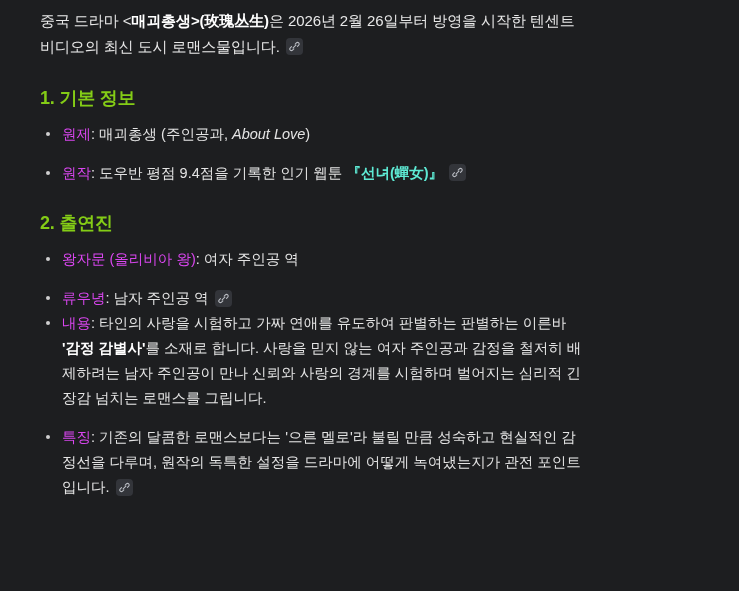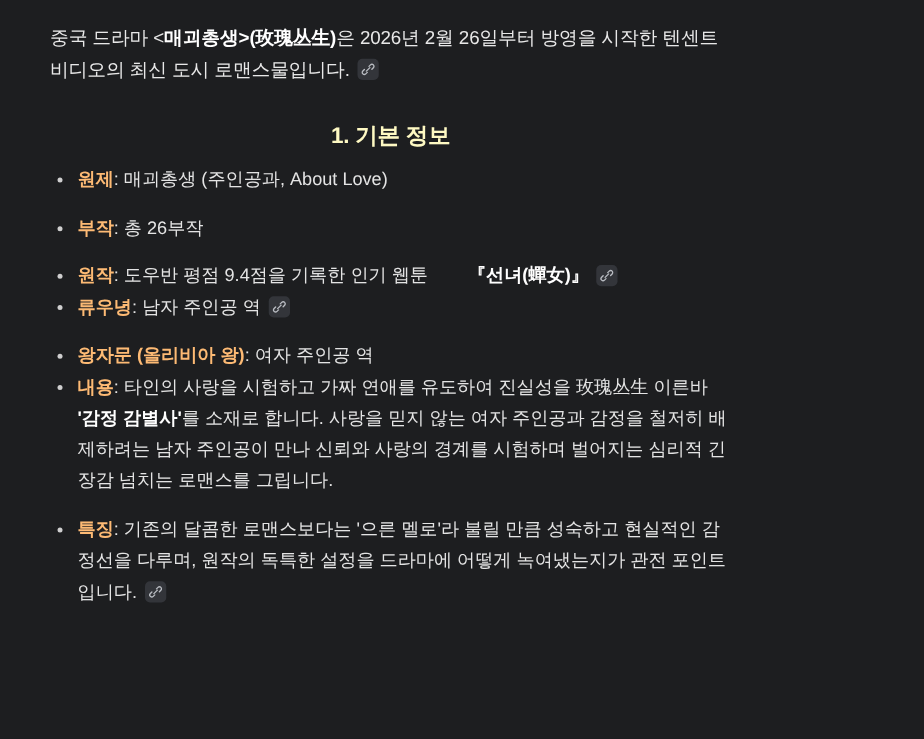--- a/index.html
+++ b/index.html
@@ -11,40 +11,39 @@
     width: 739px;
     height: 591px;
     overflow: hidden;
     font-family: "Liberation Sans", sans-serif;
     color: #e6e6e6;
   }
   .page {
     box-sizing: border-box;
     width: 619px;
     height: 591px;
-    padding: 18px 34px 0 40px;
+    padding: 8px 34px 0 40px;
   }
   .intro {
     font-size: 15px;
     line-height: 1.72;
     color: #e8e8e8;
     margin: 0 0 6px 0;
     letter-spacing: -0.1px;
   }
   .intro b, .bold {
     font-weight: 700;
     color: #ffffff;
   }
   h2.section {
     font-size: 18px;
     font-weight: 700;
-    color: #fef9c3;
+    color: #84cc16;
     margin: 26px 0 12px 0;
     letter-spacing: -0.2px;
-    text-align: center;
   }
   ul.bullets {
     list-style: none;
     margin: 0;
     padding: 0;
   }
   ul.bullets > li {
     position: relative;
     padding-left: 22px;
     font-size: 14.5px;
@@ -59,30 +58,30 @@
     content: "";
     position: absolute;
     left: 6px;
     top: 10px;
     width: 4px;
     height: 4px;
     border-radius: 50%;
     background: #cfcfcf;
   }
   .label {
-    font-weight: 700;
-    color: #fdba74;
+    font-weight: 400;
+    color: #d946ef;
   }
   .emph {
+    font-style: italic;
     margin-top: 16px;
   }
   .webtoon-title {
     font-weight: 700;
-    color: #ffffff;
-    margin-left: 28px;
+    color: #5eead4;
   }
   .link-icon {
     display: inline-block;
     vertical-align: middle;
     width: 17px;
     height: 17px;
     border-radius: 4px;
     background: #33353a;
     position: relative;
     margin: 0 2px;
@@ -109,53 +108,51 @@
       </svg>
     </span>
   </p>
 
   <h2 class="section">1. 기본 정보</h2>
   <ul class="bullets">
     <li>
       <span class="label">원제</span><span>: 매괴총생 (주인공과, </span><span class="emph">About Love</span><span>)</span>
     </li>
     <li>
-      <span class="label">부작</span><span>: 총 26부작</span>
+      <span class="label">원작</span><span>: 도우반 평점 9.4점을 기록한 인기 웹툰 </span><span class="webtoon-title">『선녀(蟬女)』</span>
+      <span class="link-icon">
+        <svg width="11" height="11" viewBox="0 0 11 11" xmlns="http://www.w3.org/2000/svg">
+          <path d="M4.1 6.9 L6.9 4.1" stroke="#b9bcc2" stroke-width="1.1" stroke-linecap="round" fill="none"></path>
+          <path d="M6.2 3.1 L7.4 1.9 a1.6 1.6 0 0 1 2.3 2.3 L8.5 5.4" stroke="#b9bcc2" stroke-width="1.1" stroke-linecap="round" fill="none"></path>
+          <path d="M4.8 7.9 L3.6 9.1 a1.6 1.6 0 0 1 -2.3 -2.3 L2.5 5.6" stroke="#b9bcc2" stroke-width="1.1" stroke-linecap="round" fill="none"></path>
+        </svg>
+      </span>
+    </li>
+  </ul>
+
+  <h2 class="section">2. 출연진</h2>
+  <ul class="bullets">
+    <li>
+      <span class="label">왕자문 (올리비아 왕)</span><span>: 여자 주인공 역</span>
     </li>
     <li>
-      <span class="label">원작</span><span>: 도우반 평점 9.4점을 기록한 인기 웹툰 </span><span class="webtoon-title">『선녀(蟬女)』</span>
+      <span class="label">류우녕</span><span>: 남자 주인공 역</span>
       <span class="link-icon">
         <svg width="11" height="11" viewBox="0 0 11 11" xmlns="http://www.w3.org/2000/svg">
           <path d="M4.1 6.9 L6.9 4.1" stroke="#b9bcc2" stroke-width="1.1" stroke-linecap="round" fill="none"></path>
           <path d="M6.2 3.1 L7.4 1.9 a1.6 1.6 0 0 1 2.3 2.3 L8.5 5.4" stroke="#b9bcc2" stroke-width="1.1" stroke-linecap="round" fill="none"></path>
           <path d="M4.8 7.9 L3.6 9.1 a1.6 1.6 0 0 1 -2.3 -2.3 L2.5 5.6" stroke="#b9bcc2" stroke-width="1.1" stroke-linecap="round" fill="none"></path>
         </svg>
       </span>
     </li>
   </ul>
 
   <ul class="bullets">
     <li>
-      <span class="label">류우녕</span><span>: 남자 주인공 역</span>
-      <span class="link-icon">
-        <svg width="11" height="11" viewBox="0 0 11 11" xmlns="http://www.w3.org/2000/svg">
-          <path d="M4.1 6.9 L6.9 4.1" stroke="#b9bcc2" stroke-width="1.1" stroke-linecap="round" fill="none"></path>
-          <path d="M6.2 3.1 L7.4 1.9 a1.6 1.6 0 0 1 2.3 2.3 L8.5 5.4" stroke="#b9bcc2" stroke-width="1.1" stroke-linecap="round" fill="none"></path>
-          <path d="M4.8 7.9 L3.6 9.1 a1.6 1.6 0 0 1 -2.3 -2.3 L2.5 5.6" stroke="#b9bcc2" stroke-width="1.1" stroke-linecap="round" fill="none"></path>
-        </svg>
-      </span>
-    </li>
-    <li>
-      <span class="label">왕자문 (올리비아 왕)</span><span>: 여자 주인공 역</span>
-    </li>
-  </ul>
-
-  <ul class="bullets">
-    <li>
-      <span class="label">내용</span><span>: 타인의 사랑을 시험하고 가짜 연애를 유도하여 진실성을 玫瑰丛生 이른바 </span><span class="bold">'감정 감별사'</span><span>를 소재로 합니다. 사랑을 믿지 않는 여자 주인공과 감정을 철저히 배제하려는 남자 주인공이 만나 신뢰와 사랑의 경계를 시험하며 벌어지는 심리적 긴장감 넘치는 로맨스를 그립니다.</span>
+      <span class="label">내용</span><span>: 타인의 사랑을 시험하고 가짜 연애를 유도하여 판별하는 판별하는 이른바 </span><span class="bold">'감정 감별사'</span><span>를 소재로 합니다. 사랑을 믿지 않는 여자 주인공과 감정을 철저히 배제하려는 남자 주인공이 만나 신뢰와 사랑의 경계를 시험하며 벌어지는 심리적 긴장감 넘치는 로맨스를 그립니다.</span>
     </li>
     <li>
       <span class="label">특징</span><span>: 기존의 달콤한 로맨스보다는 '으른 멜로'라 불릴 만큼 성숙하고 현실적인 감정선을 다루며, 원작의 독특한 설정을 드라마에 어떻게 녹여냈는지가 관전 포인트입니다.</span>
       <span class="link-icon">
         <svg width="11" height="11" viewBox="0 0 11 11" xmlns="http://www.w3.org/2000/svg">
           <path d="M4.1 6.9 L6.9 4.1" stroke="#b9bcc2" stroke-width="1.1" stroke-linecap="round" fill="none"></path>
           <path d="M6.2 3.1 L7.4 1.9 a1.6 1.6 0 0 1 2.3 2.3 L8.5 5.4" stroke="#b9bcc2" stroke-width="1.1" stroke-linecap="round" fill="none"></path>
           <path d="M4.8 7.9 L3.6 9.1 a1.6 1.6 0 0 1 -2.3 -2.3 L2.5 5.6" stroke="#b9bcc2" stroke-width="1.1" stroke-linecap="round" fill="none"></path>
         </svg>
       </span>

